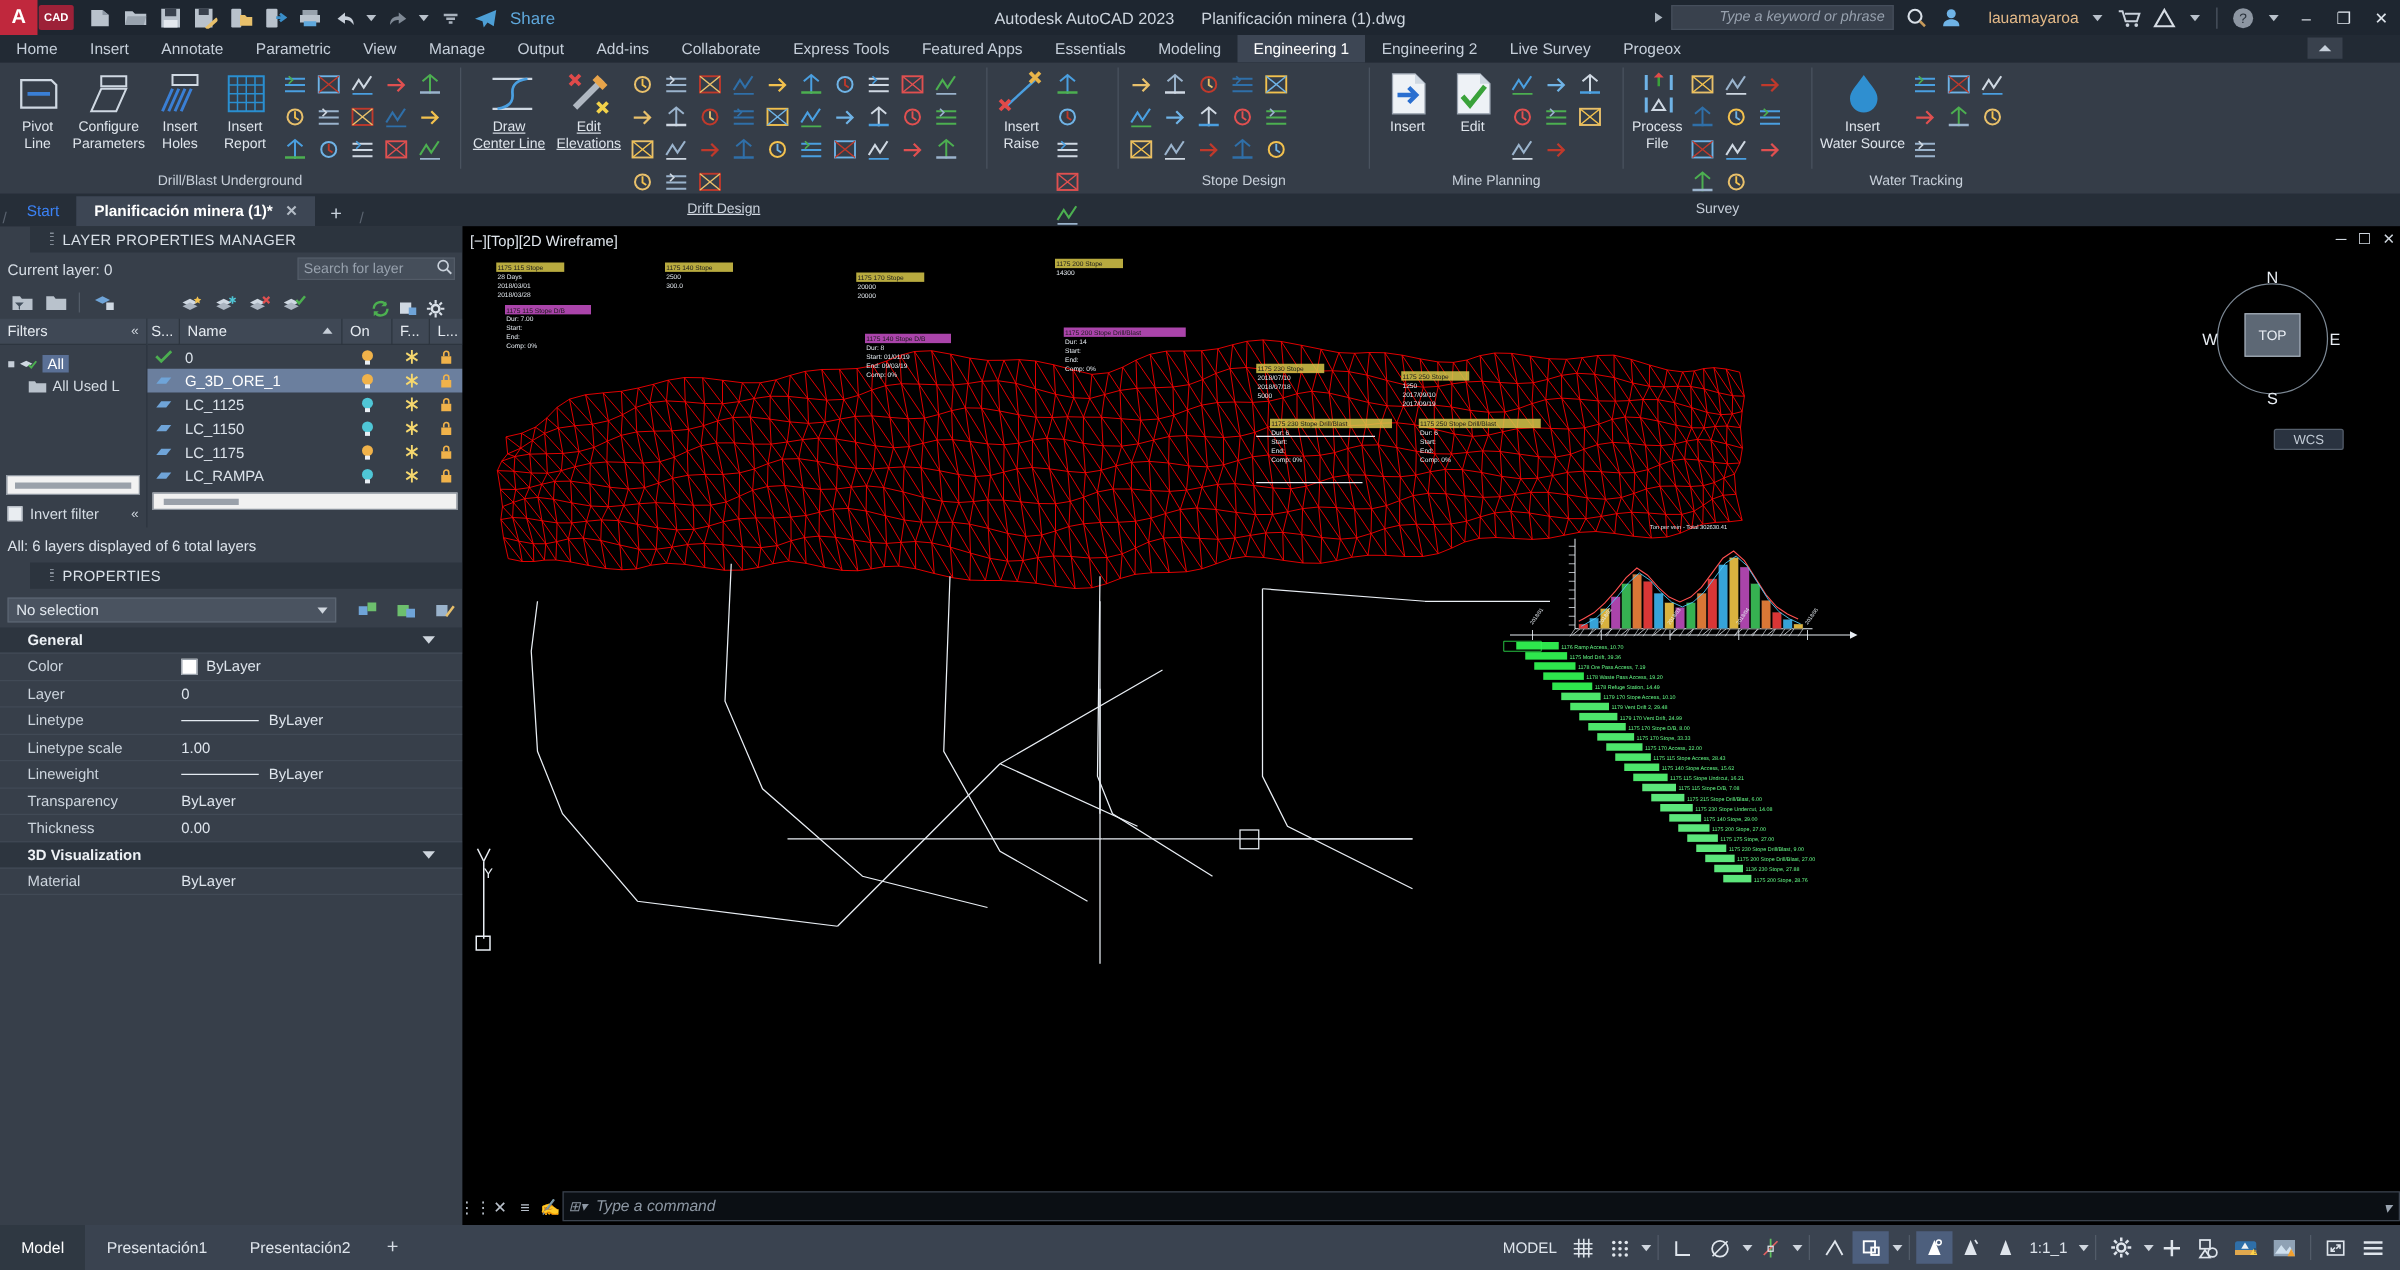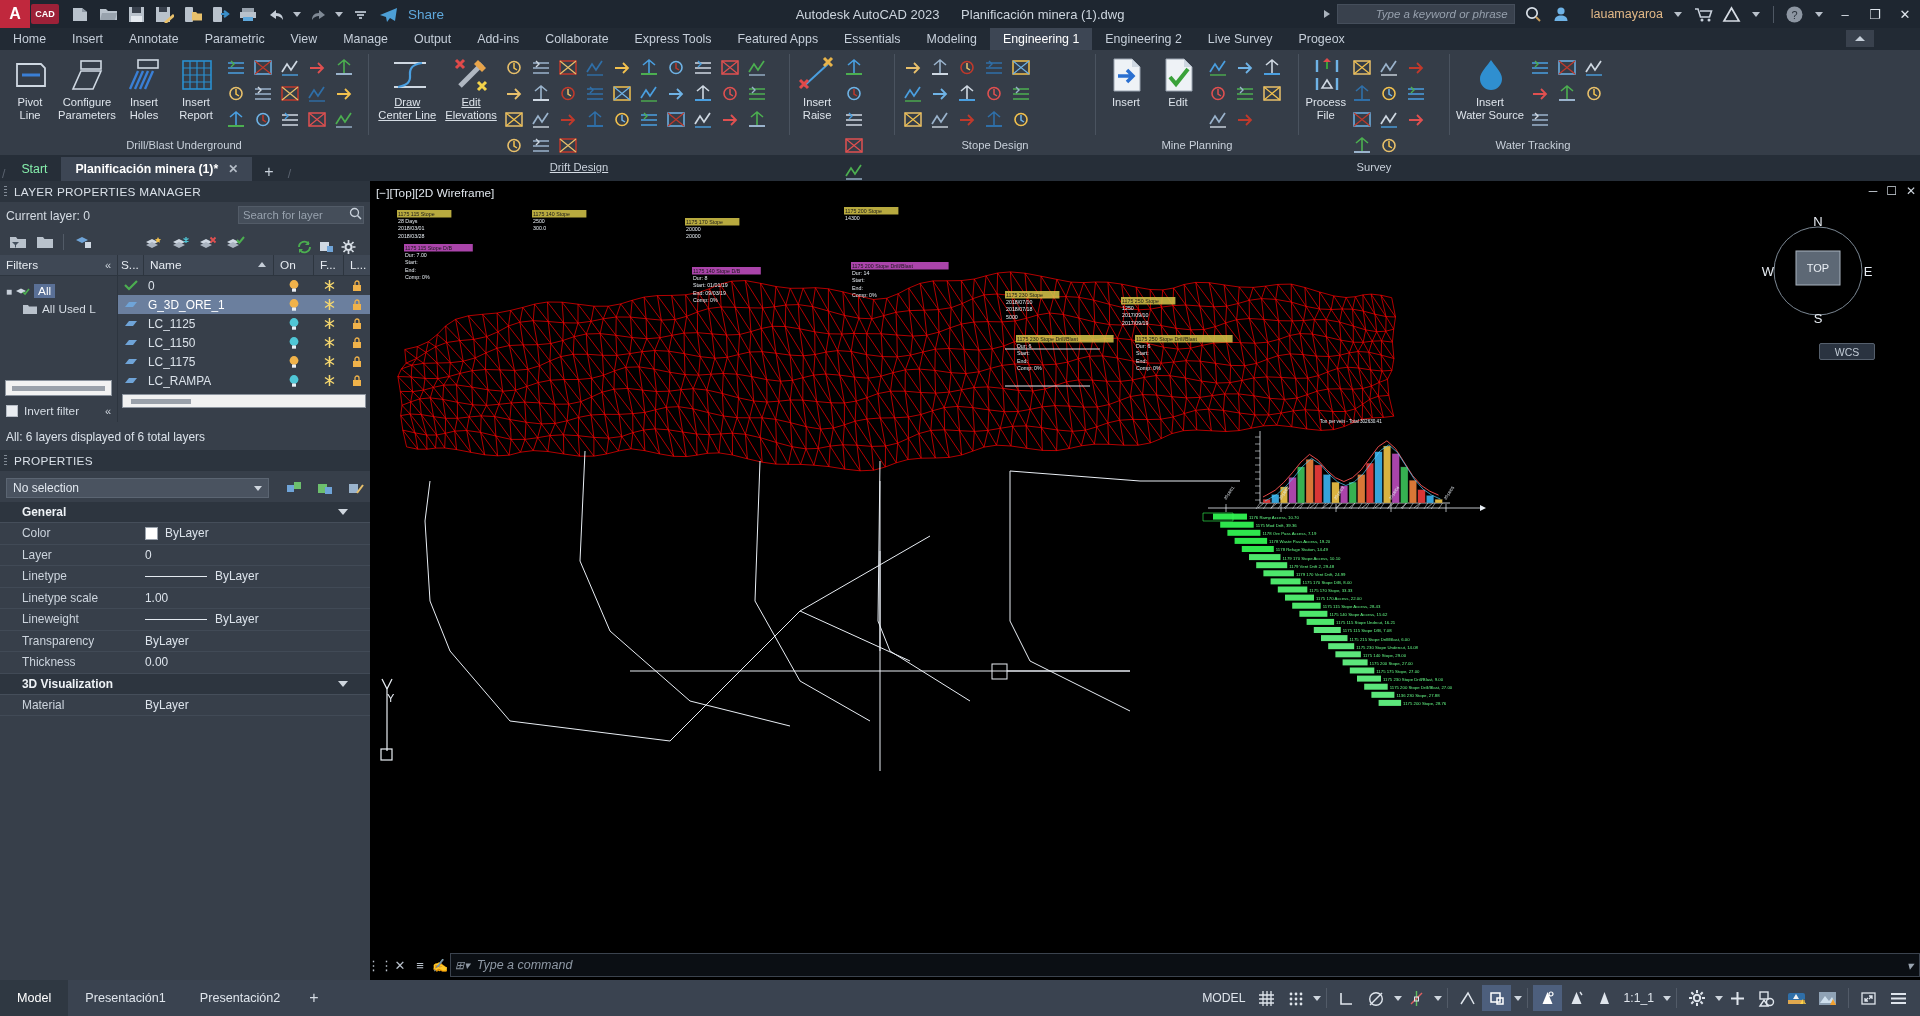--- a/index.html
+++ b/index.html
@@ -45,30 +45,30 @@
   .panel-div { width:1px; background:#4a535f; margin:4px 0 20px 0; }
   .bigbtn { width:52px; display:flex; flex-direction:column; align-items:center; padding-top:2px; }
   .bigbtn .lbl { font-size:11.2px; color:#dfe5ec; text-align:center; line-height:12.5px; margin-top:2px; }
   .bigicon { width:38px;height:38px;display:flex;align-items:center;justify-content:center; }
   .smallgrid { display:flex; flex-wrap:wrap; align-content:flex-start; }
   .sbtn { width:27px;height:26px;display:flex;align-items:center;justify-content:center; }
   .sbtn svg,.bigicon svg { display:block; }
 
   
   #doctabs { height:26px; background:#262e38; display:flex; align-items:flex-end; font-size:12.3px;}
-  .dtab { height:24px; display:flex;align-items:center; padding:0 14px; color:#86efac; }
+  .dtab { height:24px; display:flex;align-items:center; padding:0 14px; color:#3b82f6; }
   .dtab.active { background:#3d4654; color:#fff; font-weight:bold; }
   .dtab .x { margin-left:10px; font-size:12px; color:#b4bcc6; }
   .dslash { color:#5a636f; padding:0 2px; }
   .dplus { padding:0 12px; font-size:16px; color:#c9d2dc; }
 
   
   #left { position:absolute; left:0; top:181px; width:370px; bottom:36px; background:#373f4a; }
-  .dock-title { height:21px; background:#2c343e; display:flex; align-items:center; padding-left:4px;
-    font-size:11.8px; color:#d9e0e8; letter-spacing:.3px;}
+  .dock-title { height:21px; background:#2c343e; display:flex; align-items:center; padding-left:16px;
+    font-size:11.8px; color:#d9e0e8; letter-spacing:.3px;margin-left:24px;}
   .grip { display:inline-block; width:3px; height:11px; margin-right:7px;
     background:repeating-linear-gradient(to bottom,#828b96 0 1px,transparent 1px 3px); }
   .lpm-top { height:27px; display:flex; align-items:center; padding-left:6px; font-size:12.2px; position:relative;}
   .lpm-search { position:absolute; right:6px; top:4px; width:126px; height:18px; background:#454e5a;
     border:1px solid #525b67; color:#98a2ae; font-size:11.3px; padding:0 4px; line-height:17px;}
   .lpm-searchicon { position:absolute; right:8px; top:5px; }
   .lpm-tools { height:26px; display:flex; align-items:center; padding-left:4px; position:relative;}
   .lpm-tools .sep { width:1px; height:16px; background:#525b67; margin:0 5px; }
   .lpm-cols { display:flex; }
   .filters-pane { width:118px; border-right:1px solid #2d353f; }

